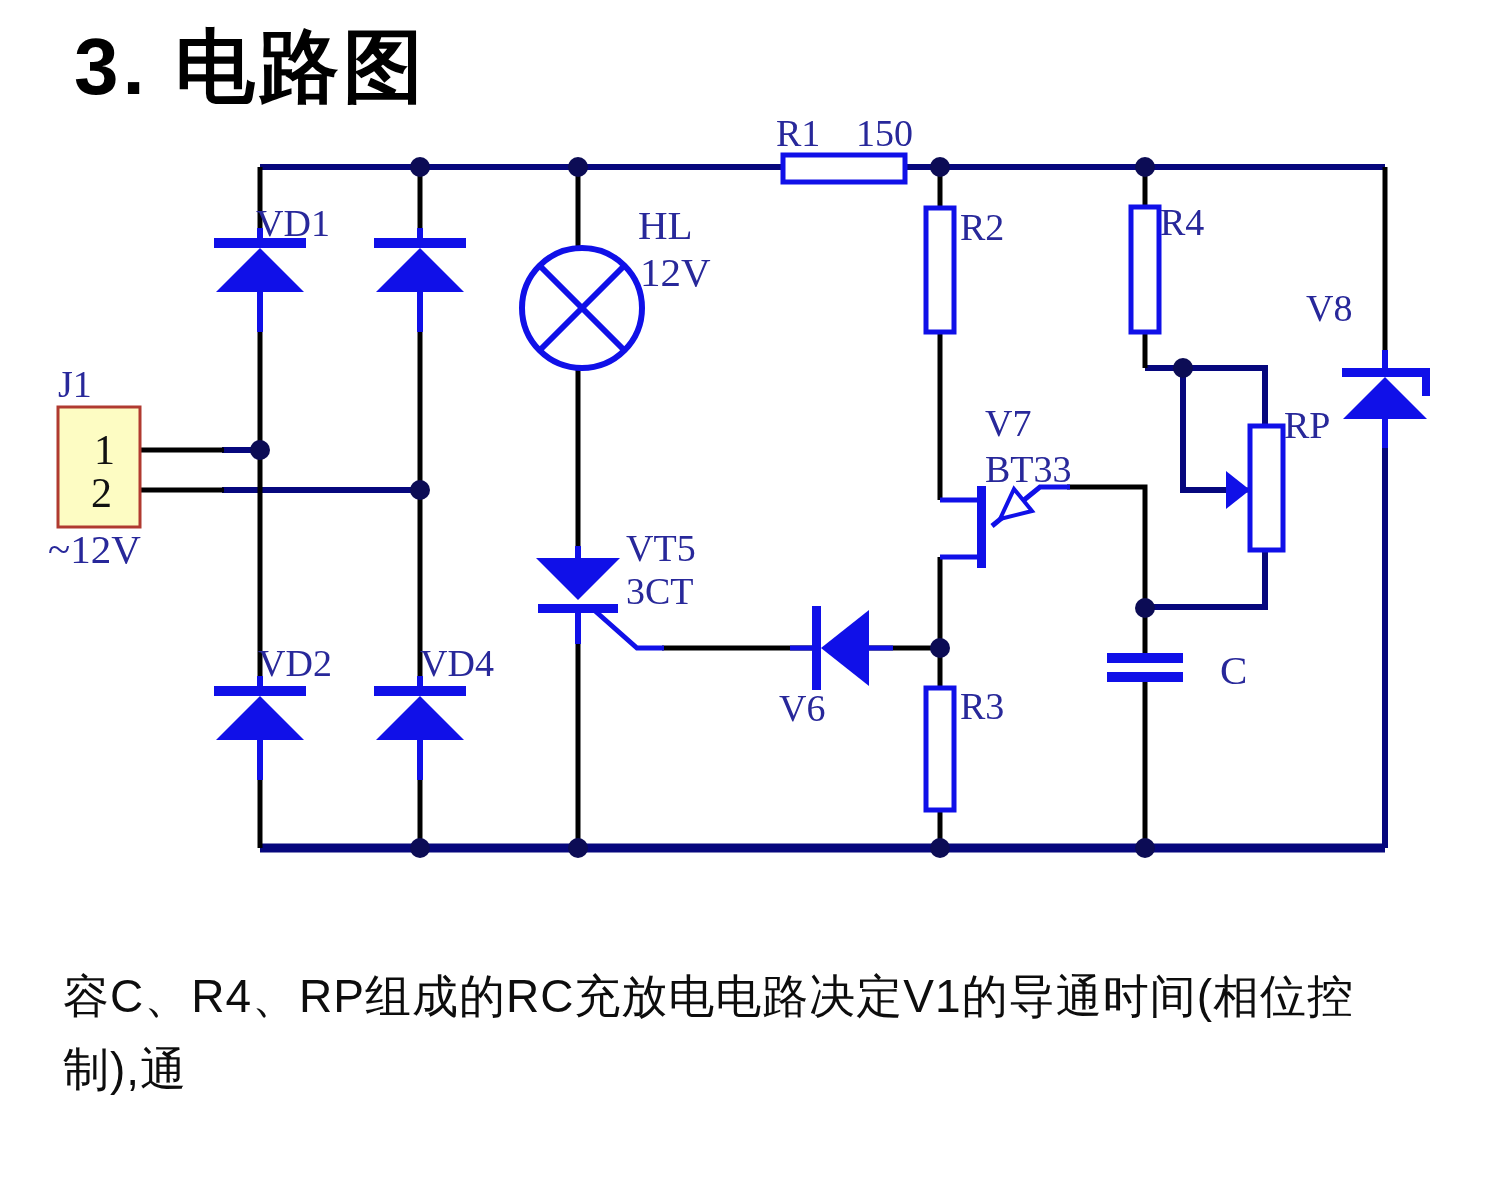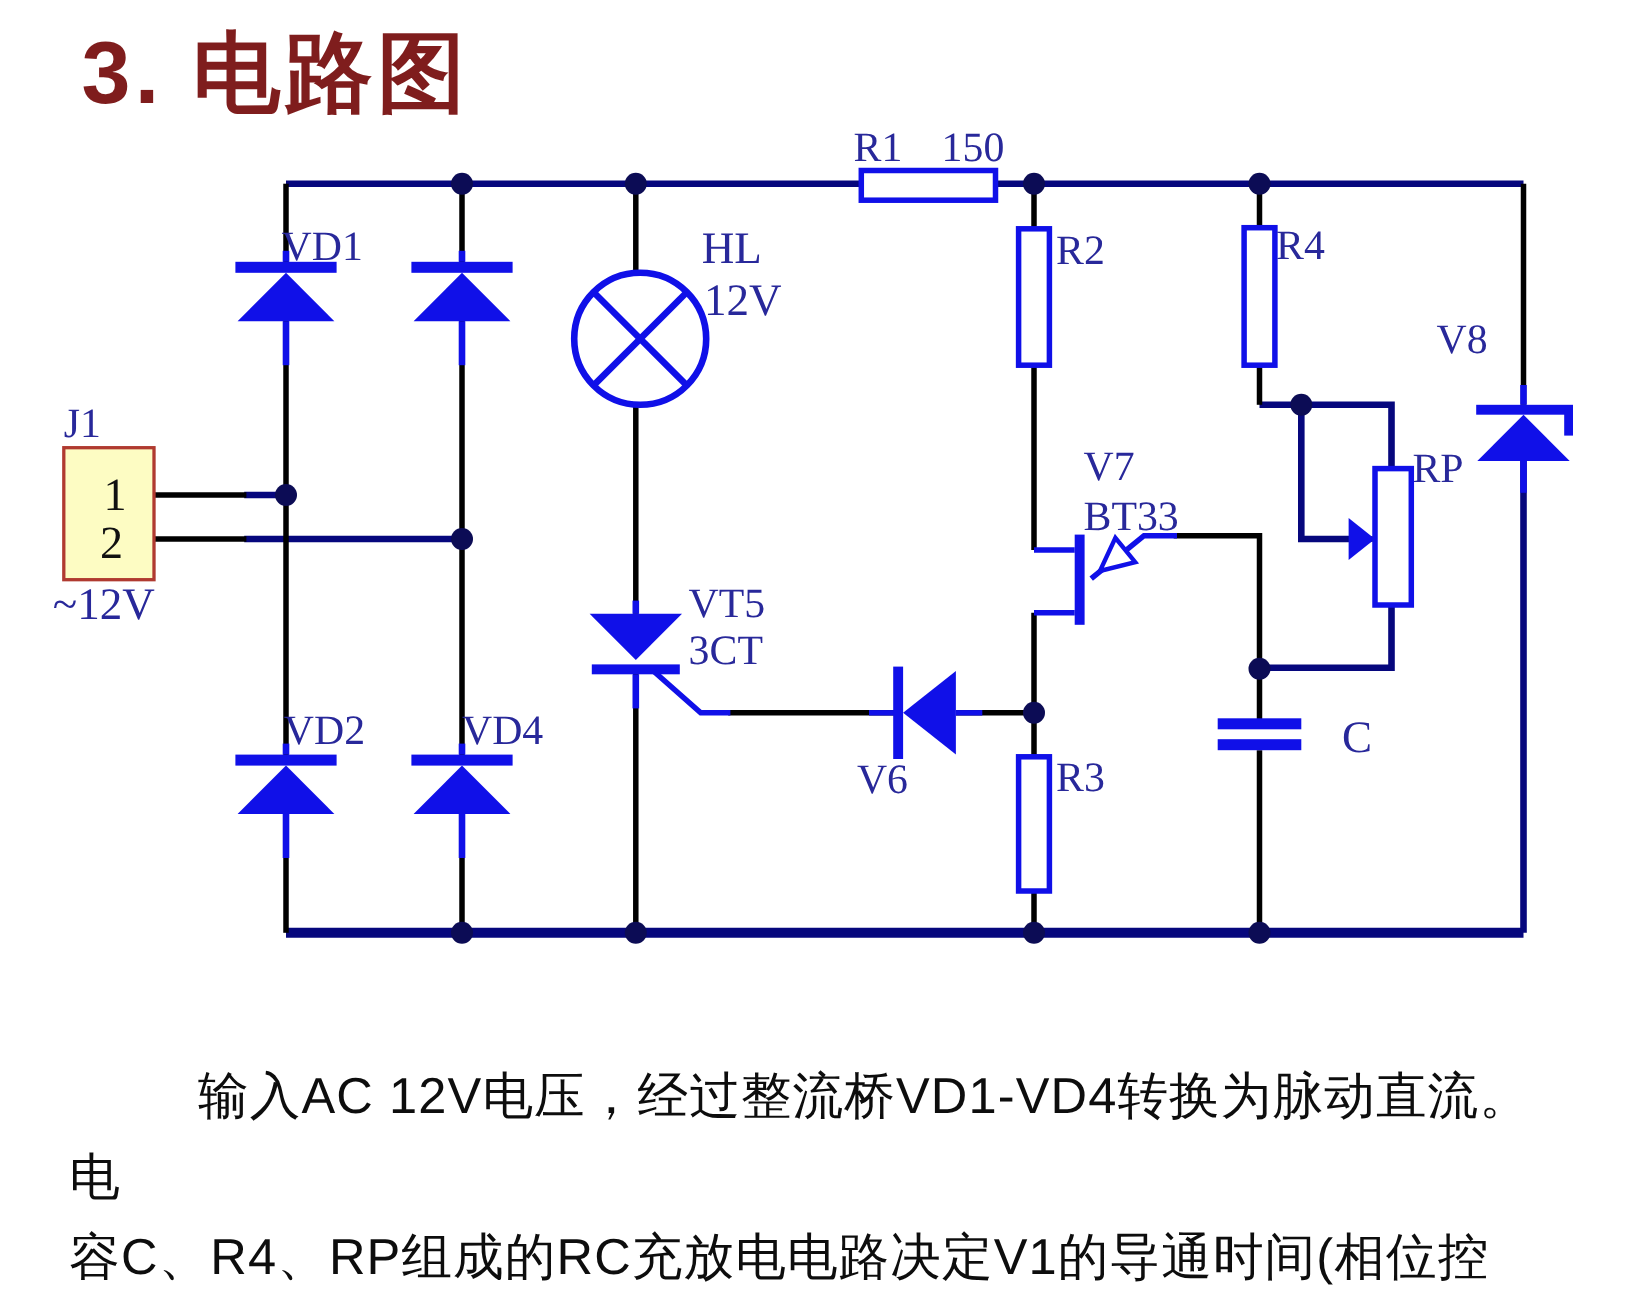--- a/index.html
+++ b/index.html
@@ -1,18 +1,18 @@
 <!DOCTYPE html>
 <html><head>
 <meta charset="utf-8">
 <style>
   html,body{margin:0;padding:0;background:#ffffff;}
   #page{position:relative;width:1500px;height:1185px;background:#ffffff;overflow:hidden;
         font-family:"Liberation Sans",sans-serif;}
-  #title{position:absolute;left:74px;top:14px;font-size:80px;font-weight:600;color:#7f1d1d;
+  #title{position:absolute;left:74px;top:14px;font-size:80px;font-weight:600;color:#000000;
          letter-spacing:4px;}
   #schematic{position:absolute;left:0;top:0;}
   #description{position:absolute;left:63px;top:960px;width:1350px;font-size:46px;
                line-height:73px;color:#0d0d0d;letter-spacing:1px;}
   #description .line.first{text-indent:117px;}
   svg text{font-family:"Liberation Serif",serif;}
   .lbl{fill:#28289a;font-size:38px;}
   .lbl-lg{fill:#28289a;font-size:41px;}
   .pin{fill:#111111;font-size:42px;}
 </style>
@@ -188,18 +188,17 @@
       <text class="lbl" x="626" y="604">3CT</text>
       <text class="lbl" x="779" y="721">V6</text>
       <text class="lbl" x="985" y="436">V7</text>
       <text class="lbl" x="985" y="482">BT33</text>
       <text class="lbl" x="1306" y="321">V8</text>
       <text class="lbl-lg" x="1220" y="684">C</text>
     </g>
   </svg>
 
   <div id="description">
-    <div class="line first">输入AC 12V电压，经过整流桥VD1-VD4转换为脉动直流。电</div>
     <div class="line">容C、R4、RP组成的RC充放电电路决定V1的导通时间(相位控制),通</div>
 
   </div>
 
 </div>
 
 </body></html>

